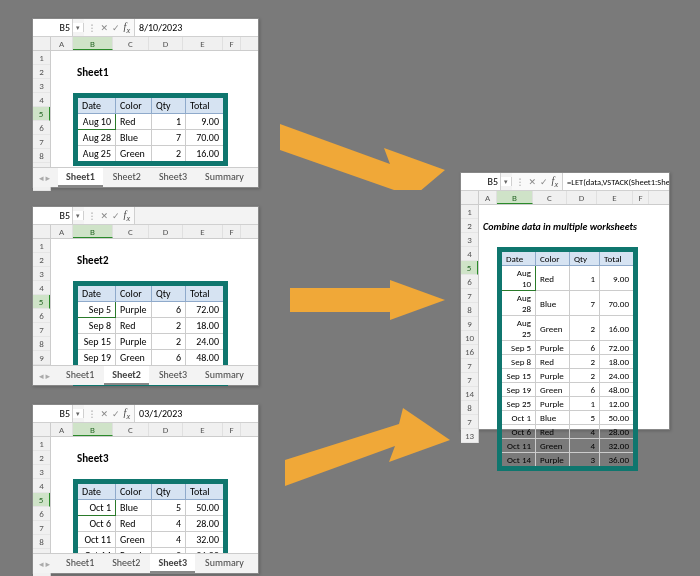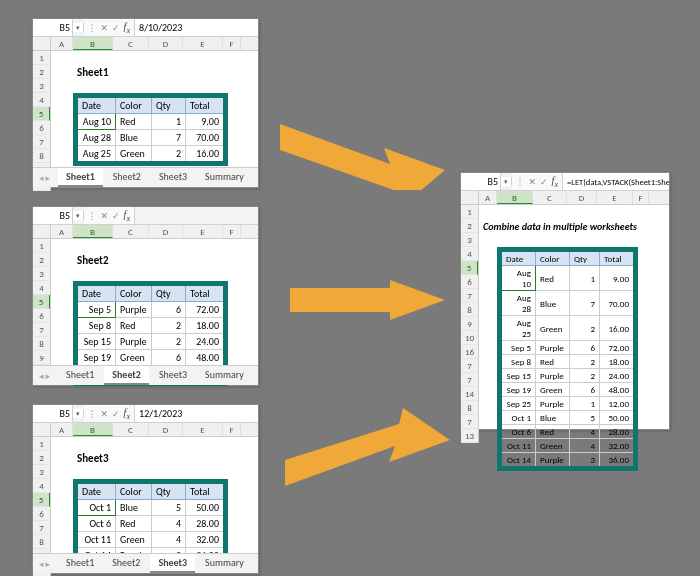--- a/index.html
+++ b/index.html
@@ -244,21 +244,21 @@
 <div class="panel" style="left:32px; top:404px; width:227px; height:170px;">
   <div class="fbar">
     <div class="namebox">B5</div>
     <div class="chev">▾</div>
     <div class="fctl">
       <span>⋮</span>
       <span>✕</span>
       <span>✓</span>
       <span class="fx">f<sub>x</sub></span>
     </div>
-    <div class="fval">12/1/2023</div>
+    <div class="fval">03/1/2023</div>
   </div>
   <div class="colhdrs">
     <div class="rowhdr-space"></div>
     <div class="ch" style="width:22px">A</div>
     <div class="ch sel" style="width:40px">B</div>
     <div class="ch" style="width:36px">C</div>
     <div class="ch" style="width:34px">D</div>
     <div class="ch" style="width:40px">E</div>
     <div class="ch" style="width:18px">F</div>
   </div>

